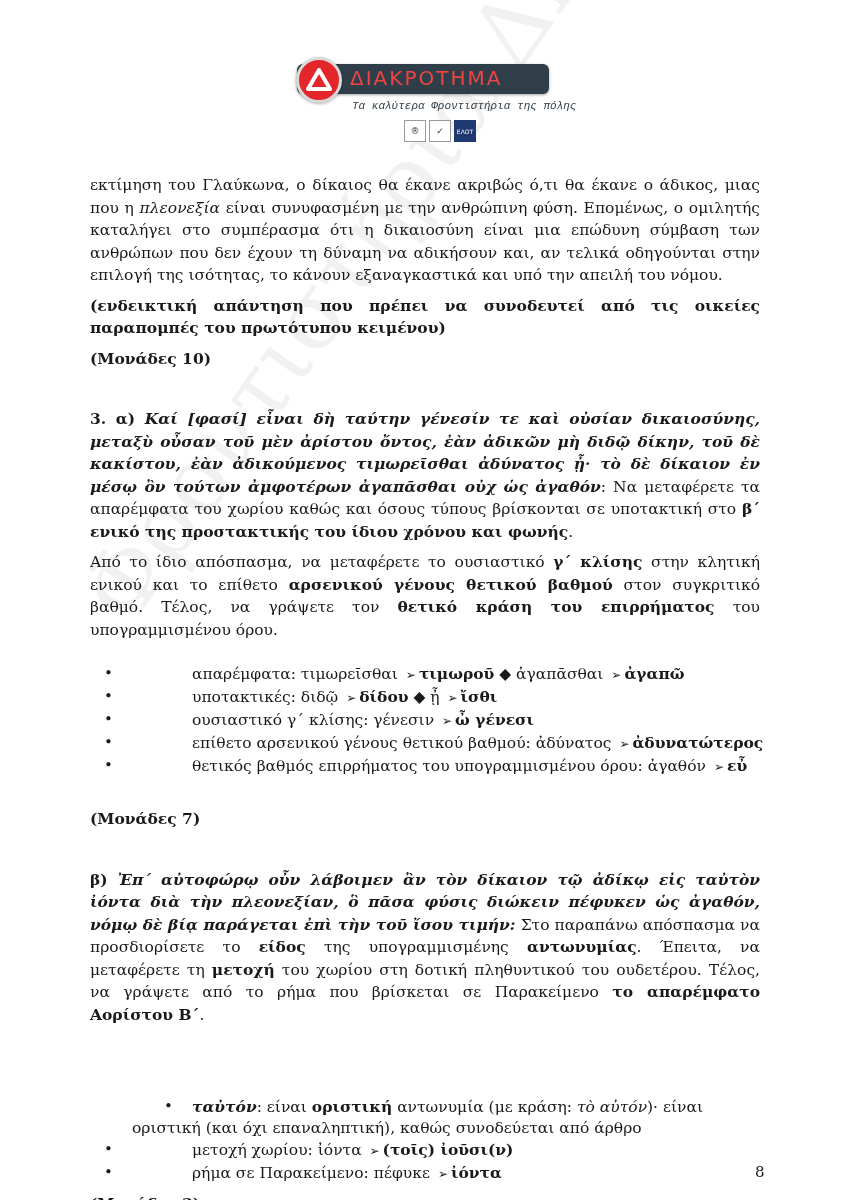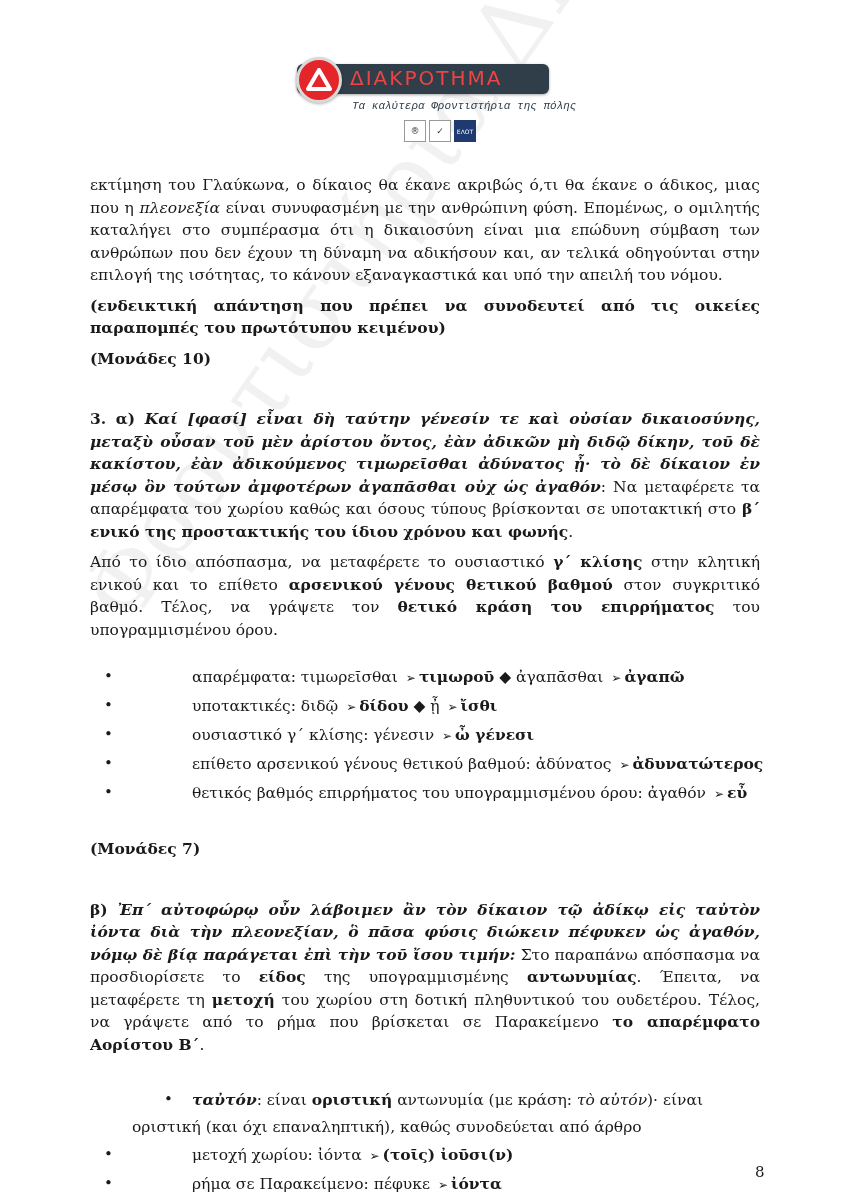--- a/index.html
+++ b/index.html
@@ -25,23 +25,23 @@
       font-size: 9px; display: flex; align-items: center; justify-content: center; color: #333;
       font-family: "DejaVu Sans", sans-serif; background: #fff; }
     .cert.elot { background: #1f3a70; color: #fff; font-size: 6px; flex-direction: column; border-color: #1f3a70; }
     .content { position: absolute; left: 82px; top: 166px; width: 686px; font-size: 15.5px; line-height: 22.5px; }
     p { margin: 8px; text-align: justify; }
     .right { text-align: left; font-weight: bold; }
     .b { font-weight: bold; }
     .i { font-style: italic; }
     .u { }
     ul { list-style: none; margin: 0; padding: 0; }
-    li { position: relative; padding-left: 110px; line-height: 27px; }
+    li { position: relative; padding-left: 110px; line-height: 21px; }
     li::before { content: "•"; position: absolute; left: 22px; top: 0; font-size: 15px; }
-    li.wrap { padding-left: 50px; text-indent: 60px; }
+    li.wrap { padding-left: 50px; text-indent: 60px; margin-top: 40px; }
     .arrow { font-size: 12px; margin: 0 3px; }
     .page-number { position: absolute; left: 755px; top: 1163px; font-size: 15px; }
   </style>
 </head>
 <body>
 
 <div class="watermark">Φροντιστήρια ΔΙΑΚΡΟΤΗΜΑ</div>
 
 <div class="header">
   <div class="logo-bar"></div>

